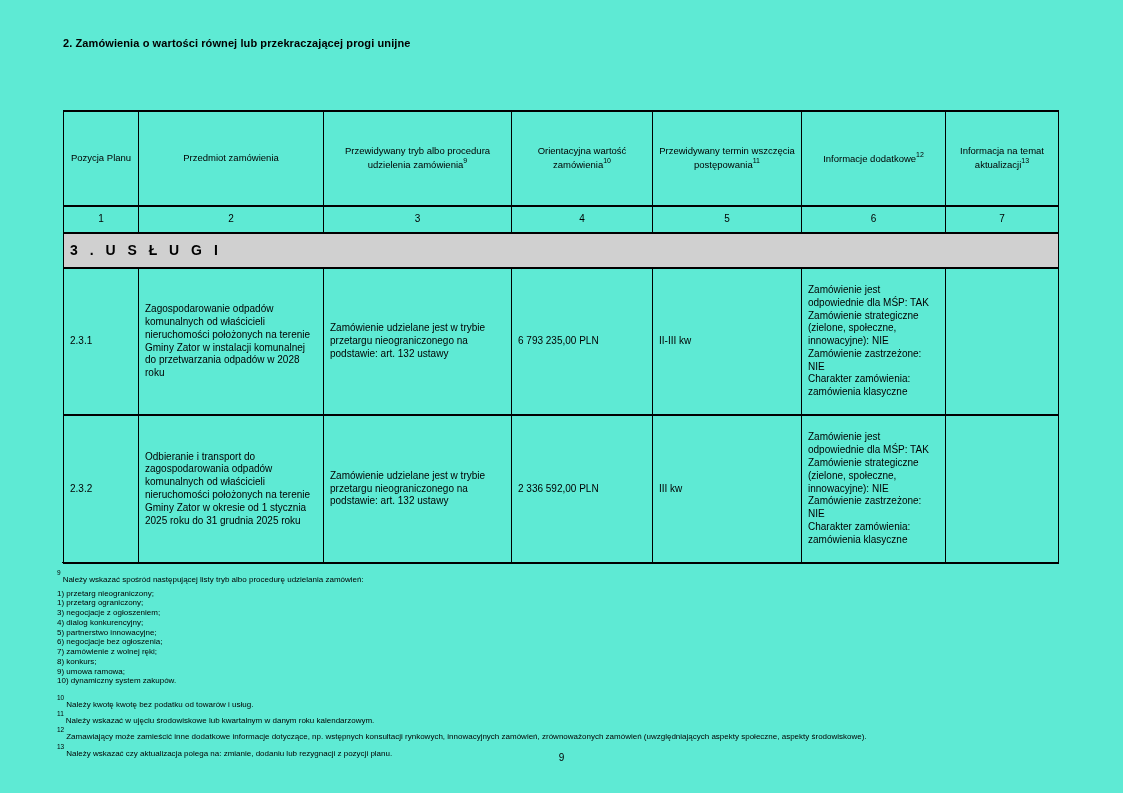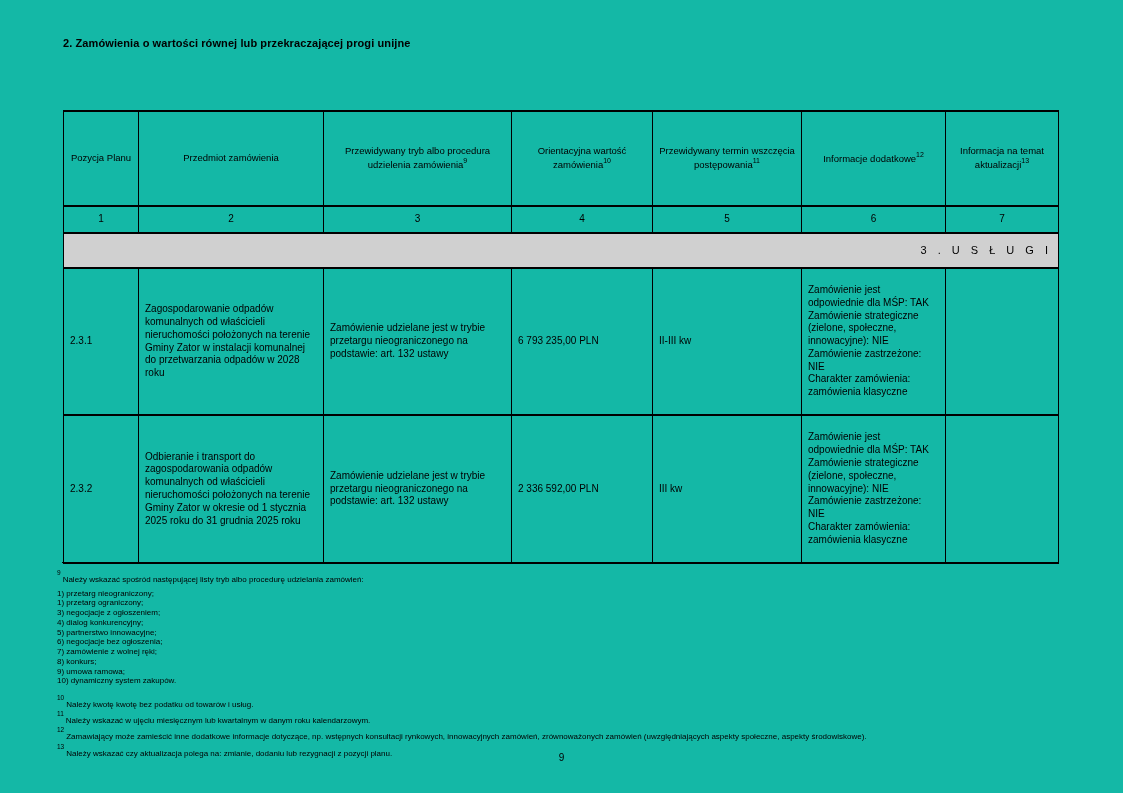--- a/index.html
+++ b/index.html
@@ -6,21 +6,21 @@
     margin: 0;
     padding: 0;
     background: #ffffff;
     font-family: "Liberation Sans", sans-serif;
     color: #000000;
   }
   .page {
     position: relative;
     width: 1123px;
     height: 793px;
-    background: #14b8a6;
+    background: #5eead4;
     overflow: hidden;
   }
   .doc-title {
     position: absolute;
     left: 63px;
     top: 37px;
     font-size: 11px;
     font-weight: bold;
     letter-spacing: 0.1px;
   }
@@ -51,24 +51,24 @@
   tr.header-row td {
     text-align: center;
     font-size: 9.5px;
     line-height: 1.35;
   }
   tr.colnum-row { height: 27px; }
   tr.colnum-row td { text-align: center; }
   tr.section-row { height: 35px; }
   tr.section-row td {
     background: #d0d0d0;
-    text-align: right;
-    font-weight: normal;
+    text-align: left;
+    font-weight: bold;
     letter-spacing: 4px;
-    font-size: 11px;
+    font-size: 14px;
   }
   tr.data-row-1 { height: 147px; }
   tr.data-row-2 { height: 148px; }
   td.cell-subject, td.cell-procedure { padding-left: 8px; padding-right: 8px; }
   td.cell-info {
     verticalical-align: top;
     vertical-align: top;
     padding-top: 4px;
     padding-left: 5px;
     padding-right: 4px;
@@ -199,21 +199,21 @@
         <div>7) zamówienie z wolnej ręki;</div>
         <div>8) konkurs;</div>
         <div>9) umowa ramowa;</div>
         <div>10) dynamiczny system zakupów.</div>
       </div>
     <div class="fn-group">
       <div class="fn-line">
         <sup class="fn-marker">10</sup><span>Należy kwotę kwotę bez podatku od towarów i usług.</span>
       </div>
       <div class="fn-line">
-        <sup class="fn-marker">11</sup><span>Należy wskazać w ujęciu miesięcznym lub kwartalnym w danym roku kalendarzowym.</span>
+        <sup class="fn-marker">11</sup><span>Należy wskazać w ujęciu środowiskowe lub kwartalnym w danym roku kalendarzowym.</span>
       </div>
       <div class="fn-line">
         <sup class="fn-marker">12</sup><span>Zamawiający może zamieścić inne dodatkowe informacje dotyczące, np. wstępnych konsultacji rynkowych, innowacyjnych zamówień, zrównoważonych zamówień (uwzględniających aspekty społeczne, aspekty środowiskowe).</span>
       </div>
       <div class="fn-line">
         <sup class="fn-marker">13</sup><span>Należy wskazać czy aktualizacja polega na: zmianie, dodaniu lub rezygnacji z pozycji planu.</span>
       </div>
     </div>
   </div>
 

